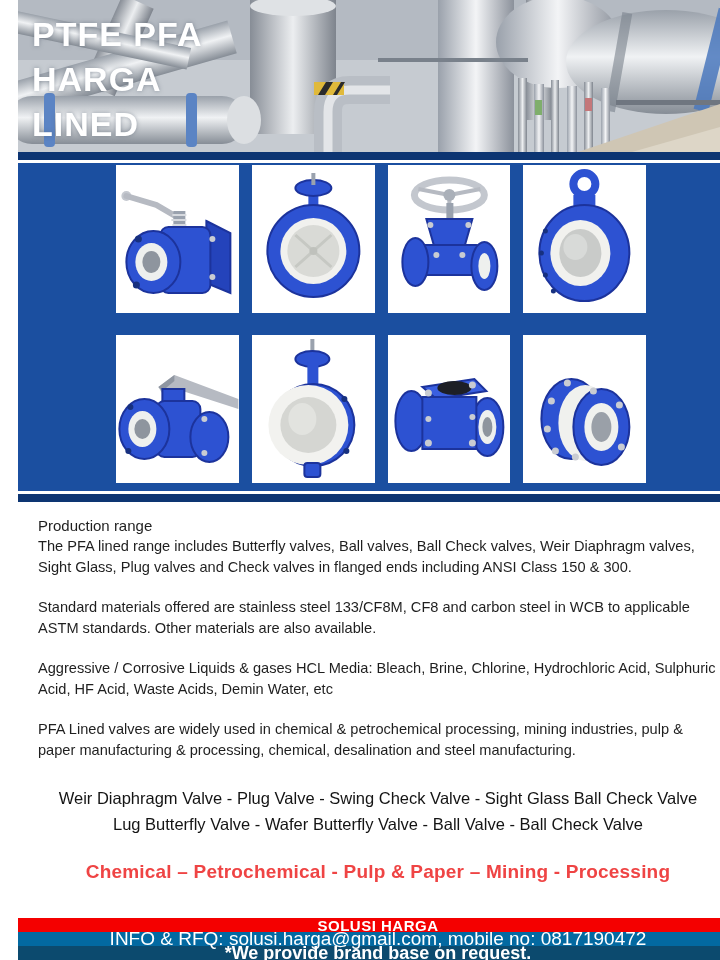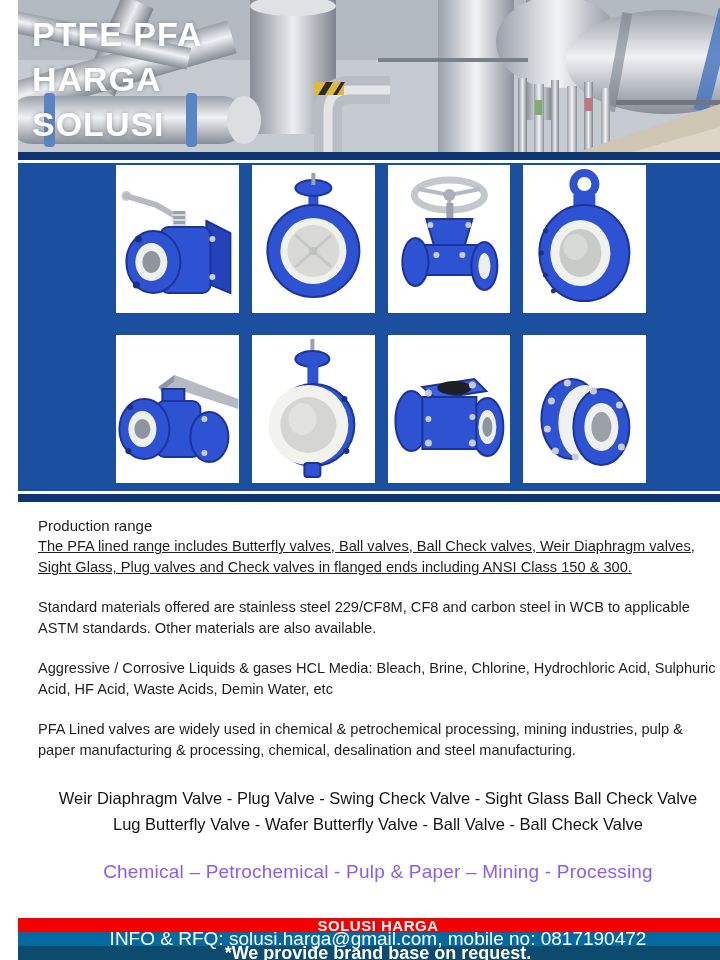--- a/index.html
+++ b/index.html
@@ -20,23 +20,23 @@
   
   .panel { height:328px; background:#1b4fa0; padding:2px 92px 8px 98px; flex:none;
            display:grid; grid-template-columns:repeat(4,1fr); grid-template-rows:148px 148px; gap:22px 13px; }
   .vbox { background:#ffffff; overflow:hidden; display:flex; align-items:center; justify-content:center; }
   .vbox svg { width:100%; height:100%; display:block; }
 
   
   .content { flex:1; padding:13px 20px 0 20px; color:#1f1f1f; }
   .content .heading { font-size:15px; font-weight:normal; line-height:21px; }
   .content p.body { font-size:14.6px; line-height:21px; margin:0 0 19px 0; }
-  .content p.body:first-of-type { margin-top:0;text-decoration:underline; }
+  .content p.body:first-of-type { margin-top:0; }
   .valve-list { text-align:center; font-size:16.5px; line-height:26px; color:#141414; margin-top:24px; }
-  .industries { text-align:center; font-size:19px; font-weight:normal; color:#8b5cf6; margin-top:24px; letter-spacing:.2px; }
+  .industries { text-align:center; font-size:19px; font-weight:bold; color:#ef4444; margin-top:24px; letter-spacing:.2px; }
 
   
   .footer { flex:none; }
   .bar { height:14px; display:flex; align-items:center; justify-content:center; color:#ffffff; }
   .bar-company { background:#f40000; font-size:15px; font-weight:600; letter-spacing:.5px; }
   .bar-contact { background:#0369a1; font-size:19px; }
   .bar-note { background:#0c4a6e; font-size:18px; font-weight:bold; }
 </style>
 </head>
 <body>
@@ -102,21 +102,21 @@
 
       <rect x="360" y="58" width="150" height="4" fill="#79818b"></rect>
       <rect x="598" y="100" width="110" height="5" fill="#6f7680"></rect>
 
       <polygon points="560,152 720,98 720,152" fill="#cfc6b4"></polygon>
       <polygon points="614,152 720,122 720,152" fill="#ddd6c7"></polygon>
     </svg>
     <div class="title-block">
       <div class="title-line">PTFE PFA</div>
       <div class="title-line">HARGA</div>
-      <div class="title-line">SOLUSI</div>
+      <div class="title-line">LINED</div>
     </div>
   </div>
 
   <div class="navy-bar"></div>
   <div class="white-gap"></div>
 
   <div class="panel">
 
     <div class="vbox" aria-label="ball-valve">
       <svg viewBox="0 0 122 148">
@@ -264,21 +264,21 @@
       </svg>
     </div>
   </div>
 
   <div class="white-gap"></div>
   <div class="navy-bar"></div>
 
   <div class="content">
     <div class="heading">Production range</div>
     <p class="body">The PFA lined range includes Butterfly valves, Ball valves, Ball Check valves, Weir Diaphragm valves, Sight Glass, Plug valves and Check valves in flanged ends including ANSI Class 150 &amp; 300.</p>
-    <p class="body">Standard materials offered are stainless steel 229/CF8M, CF8 and carbon steel in WCB to applicable ASTM standards. Other materials are also available.</p>
+    <p class="body">Standard materials offered are stainless steel 133/CF8M, CF8 and carbon steel in WCB to applicable ASTM standards. Other materials are also available.</p>
     <p class="body">Aggressive / Corrosive Liquids &amp; gases HCL Media: Bleach, Brine, Chlorine, Hydrochloric Acid, Sulphuric Acid, HF Acid, Waste Acids, Demin Water, etc</p>
     <p class="body">PFA Lined valves are widely used in chemical &amp; petrochemical processing, mining industries, pulp &amp; paper manufacturing &amp; processing, chemical, desalination and steel manufacturing.</p>
 
     <div class="valve-list">
       <div>Weir Diaphragm Valve - Plug Valve - Swing Check Valve - Sight Glass Ball Check Valve</div>
       <div>Lug Butterfly Valve - Wafer Butterfly Valve - Ball Valve - Ball Check Valve</div>
     </div>
 
     <div class="industries">Chemical – Petrochemical - Pulp &amp; Paper – Mining - Processing</div>
   </div>

